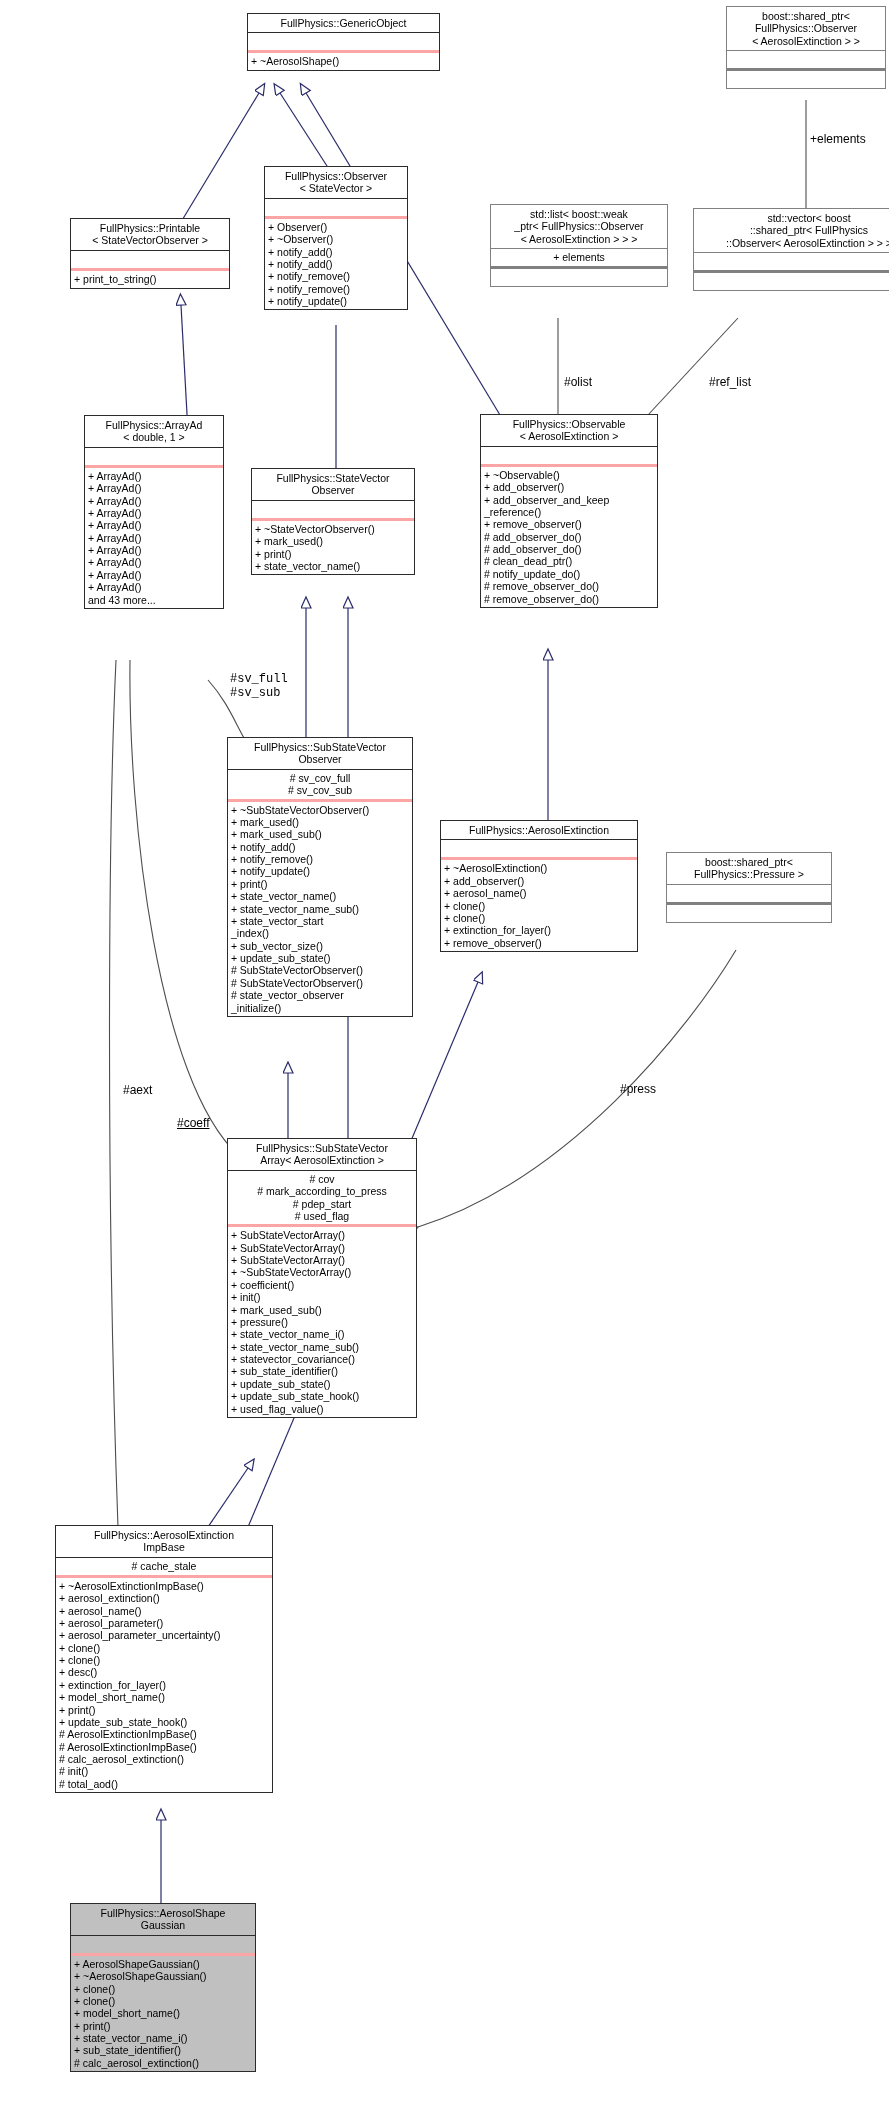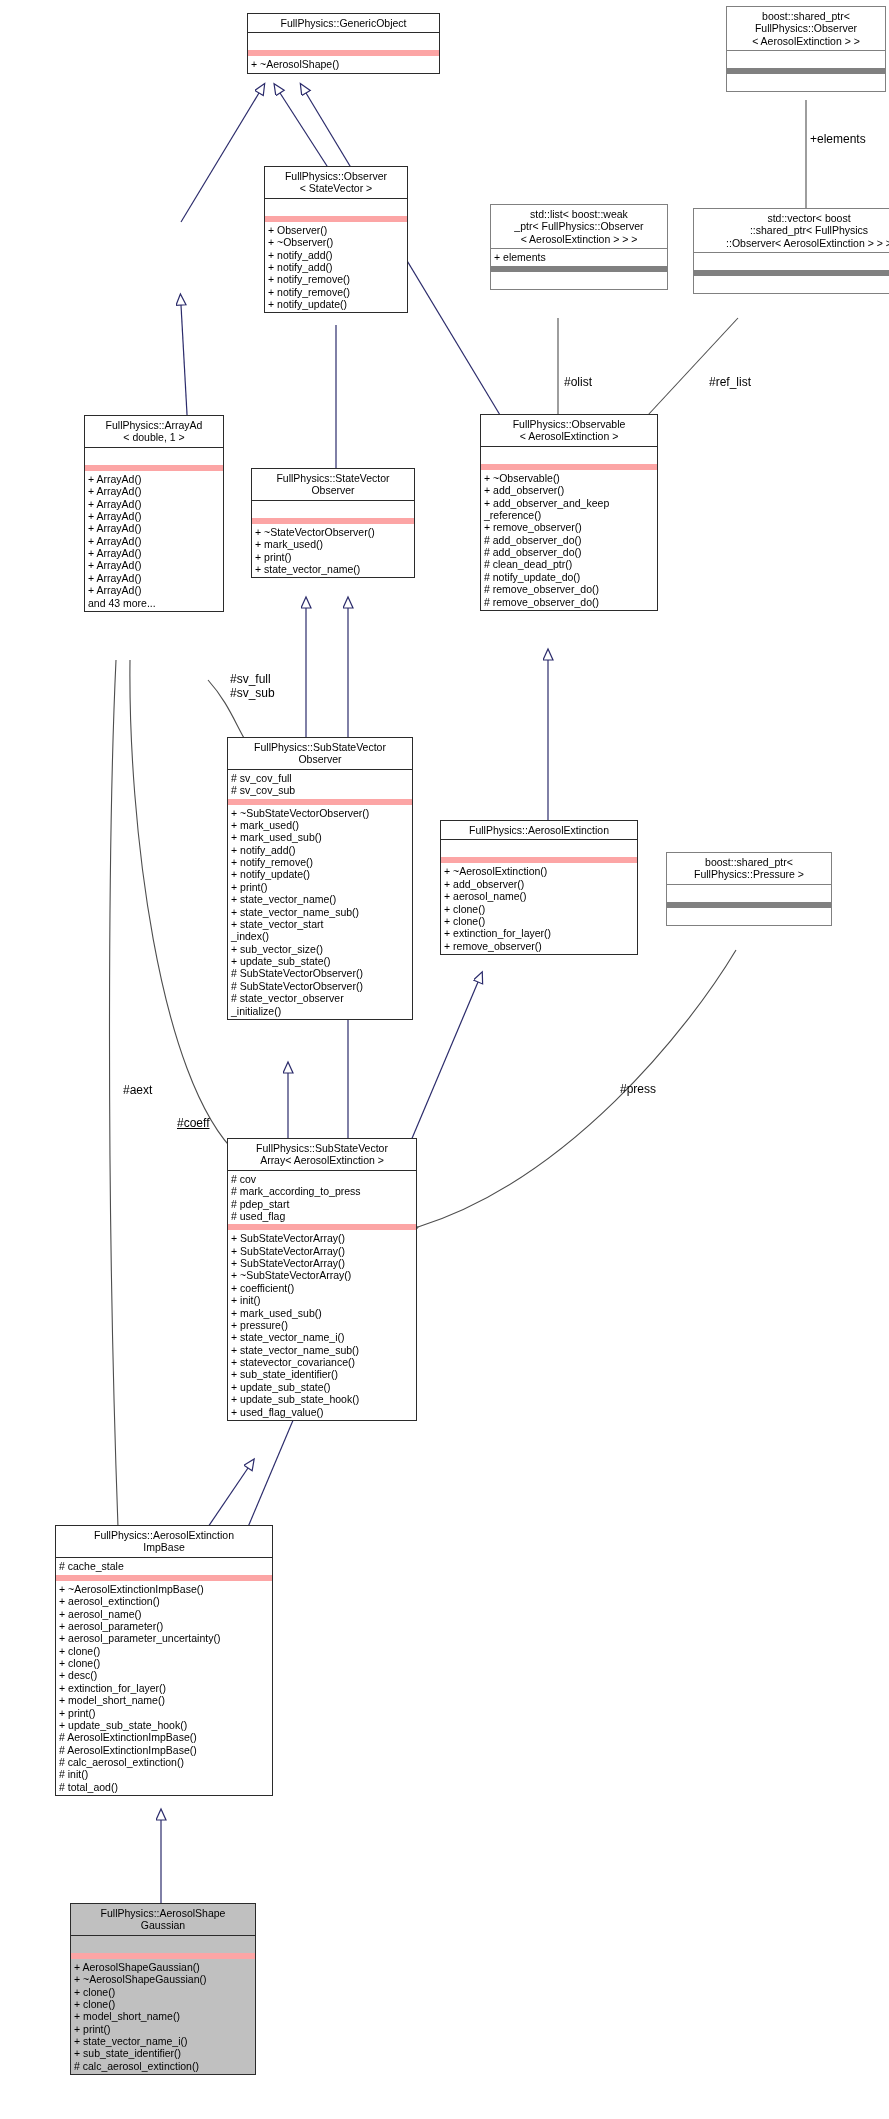--- a/index.html
+++ b/index.html
@@ -41,25 +41,25 @@
   .node.grey { background: #c0c0c0; }
   .node.light { border-color: #808080; }
   .node-title {
     text-align: center;
     padding: 3px 3px 3px 3px;
     border-bottom: 1px solid #2b2b2b;
     white-space: pre-line;
   }
   .node.light .node-title { border-bottom-color: #808080; }
   .node-attrs {
-    border-bottom: 6px solid #fca5a5;
+    border-bottom: 3px solid #fca5a5;
     padding: 2px 3px;
     min-height: 13px;
     white-space: pre-line;
-    text-align: left;
+    text-align: center;
   }
   .node.light .node-attrs { border-bottom-color: #808080; }
   .node-ops {
     padding: 2px 3px;
     min-height: 13px;
     white-space: pre-line;
     text-align: left;
   }
   .edge-label {
     position: absolute;
@@ -153,20 +153,26 @@
     <div class="node-attrs"></div>
     <div class="node-ops">+ Observer()
 + ~Observer()
 + notify_add()
 + notify_add()
 + notify_remove()
 + notify_remove()
 + notify_update()</div>
   </div>
 
+  <div class="node" style="left:22px; top:218px; width:160px;">
+    <div class="node-title">FullPhysics::Printable
+&lt; StateVectorObserver &gt;</div>
+    <div class="node-attrs"></div>
+    <div class="node-ops">+ print_to_string()</div>
+  </div>
 
   <div class="node light" style="left:442px; top:204px; width:178px;">
     <div class="node-title">std::list&lt; boost::weak
 _ptr&lt; FullPhysics::Observer
 &lt; AerosolExtinction &gt; &gt; &gt;</div>
     <div class="node-attrs">+ elements</div>
     <div class="node-ops"></div>
   </div>
 
   <div class="node light" style="left:645px; top:208px; width:232px;">
@@ -325,21 +331,21 @@
 + sub_state_identifier()
 # calc_aerosol_extinction()</div>
   </div>
 
   <div class="edge-label" style="left:762px; top:133px;">+elements</div>
 
   <div class="edge-label" style="left:516px; top:376px;">#olist</div>
 
   <div class="edge-label" style="left:661px; top:376px;">#ref_list</div>
 
-  <div class="edge-label" style="left:182px; top:673px;">#sv_full
+  <div class="edge-label" style="left:182px; top:673px;font-family:Liberation Mono, monospace;">#sv_full
 #sv_sub</div>
 
   <div class="edge-label" style="left:129px; top:1117px;text-decoration:underline;">#coeff</div>
 
   <div class="edge-label" style="left:75px; top:1084px;">#aext</div>
 
   <div class="edge-label" style="left:572px; top:1083px;">#press</div>
 
 </div>
 

